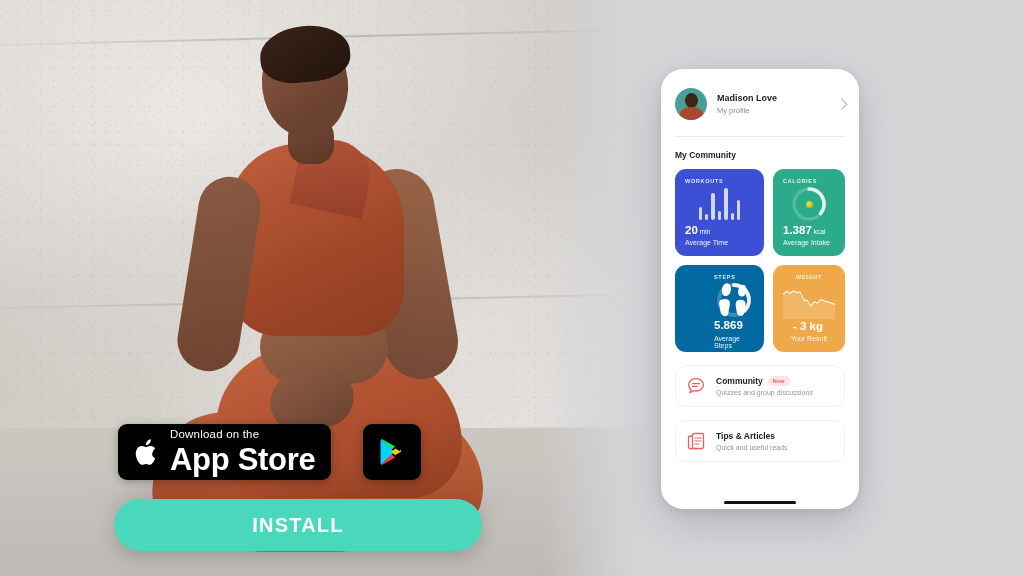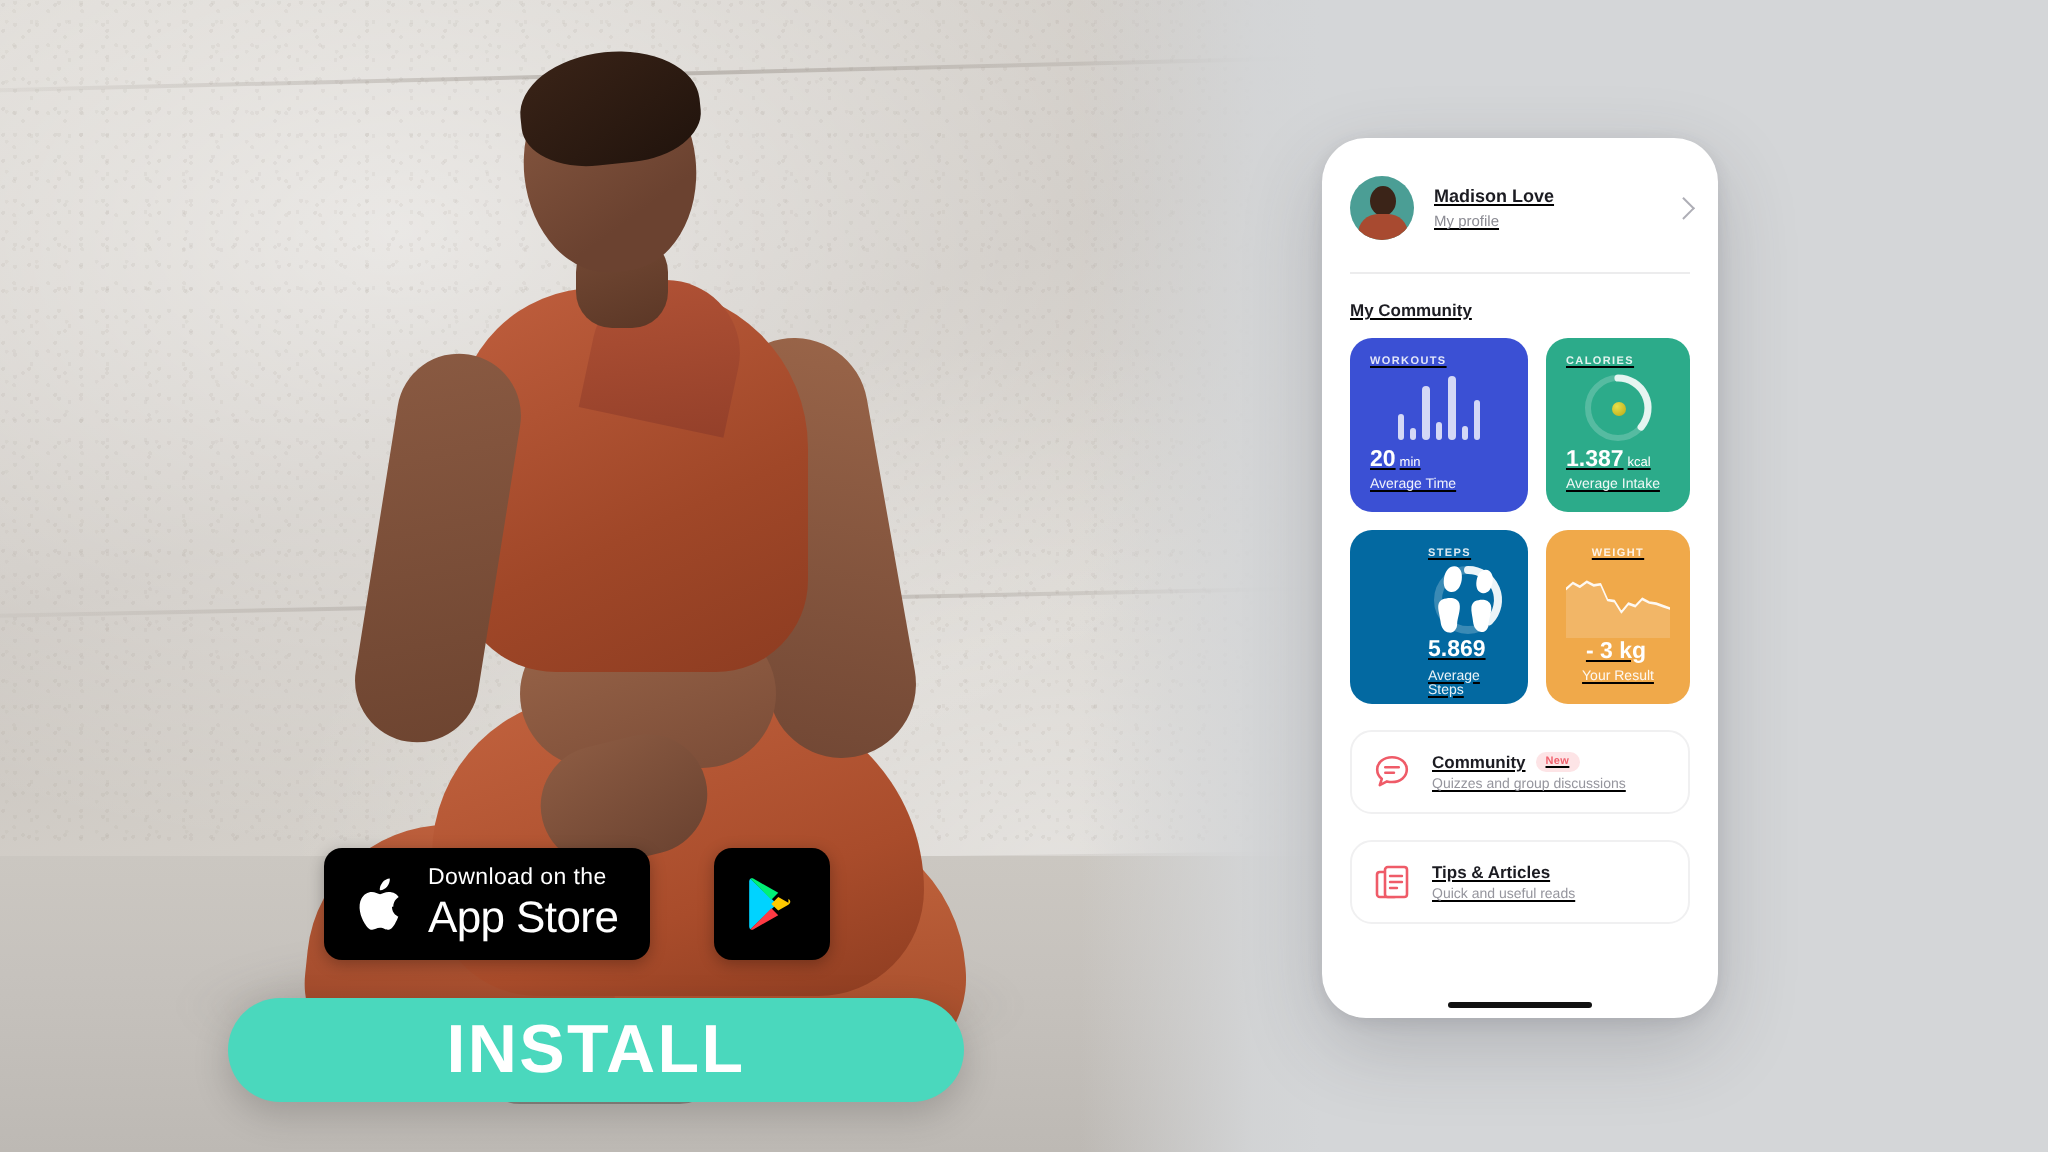--- a/index.html
+++ b/index.html
@@ -68,39 +68,39 @@
   .legR{left:186px;top:392px;width:176px;height:132px;border-radius:60px 80px 50px 40px;
     background:linear-gradient(180deg,#c4663f,#a24a29);transform:rotate(-4deg);}
   .shoe{left:120px;top:494px;width:120px;height:40px;border-radius:20px;
     background:linear-gradient(180deg,#b9b4ae,#8e8984);}
   .hand{left:150px;top:352px;width:84px;height:60px;border-radius:34px;
     background:linear-gradient(160deg,#8d5c43,#6a4230);transform:rotate(-14deg);}
   .photofade{position:absolute;right:0;top:0;width:120px;height:100%;
     background:linear-gradient(90deg,rgba(212,214,216,0),rgba(212,214,216,.9) 72%,#d4d6d8 100%);}
 
   
-  .badges{position:absolute;left:118px;top:424px;display:flex;gap:32px;z-index:6;margin-left:44px;}
+  .badges{position:absolute;left:118px;top:424px;display:flex;gap:32px;z-index:6;}
   .badge{height:56px;background:#000;border-radius:9px;display:flex;align-items:center;
     gap:10px;padding:0 16px;cursor:pointer;box-shadow:0 2px 8px rgba(0,0,0,.28);}
   .badge .bt{display:flex;flex-direction:column;line-height:1;color:#fff;}
   .badge .small{font-size:11.5px;letter-spacing:.2px;margin-bottom:3px;font-weight:400;}
-  .badge .big{font-size:22px;font-weight:400;letter-spacing:-.3px;}
+  .badge .big{font-size:31px;font-weight:700;letter-spacing:-.3px;}
   .apple-glyph{width:26px;height:31px;fill:#fff;}
   .gp-glyph{width:26px;height:28px;}
 
   
   .install{position:absolute;left:114px;top:499px;width:368px;height:52px;border:none;
-    border-radius:26px;background:#4ad8bd;color:#fff;font-size:34px;font-weight:bold;
+    border-radius:26px;background:#4ad8bd;color:#fff;font-size:20px;font-weight:bold;
     letter-spacing:1.2px;cursor:pointer;z-index:6;
     box-shadow:0 6px 18px rgba(0,0,0,.18);font-family:"Liberation Sans",sans-serif;}
 
   
   .phone{position:absolute;left:661px;top:69px;width:198px;height:440px;background:#fff;
     border-radius:22px;overflow:hidden;box-shadow:0 14px 40px rgba(60,60,70,.22),0 2px 8px rgba(60,60,70,.12);}
-  .ph-inner{padding:0 14px;text-decoration:underline;}
+  .ph-inner{padding:0 14px;}
 
   .profile{display:flex;align-items:center;gap:10px;padding:19px 0 16px;position:relative;}
   .avatar{width:32px;height:32px;border-radius:50%;overflow:hidden;position:relative;
     background:#4b9e95;flex:0 0 auto;}
   .av-head{position:absolute;left:10px;top:5px;width:13px;height:15px;border-radius:50%;
     background:#3b2418;}
   .av-body{position:absolute;left:4px;top:19px;width:25px;height:16px;border-radius:10px 10px 0 0;
     background:#a84a30;}
   .pname{font-size:9px;font-weight:bold;color:#1c1c22;line-height:1.3;}
   .psub{font-size:7.5px;color:#8b8b93;margin-top:2px;}

